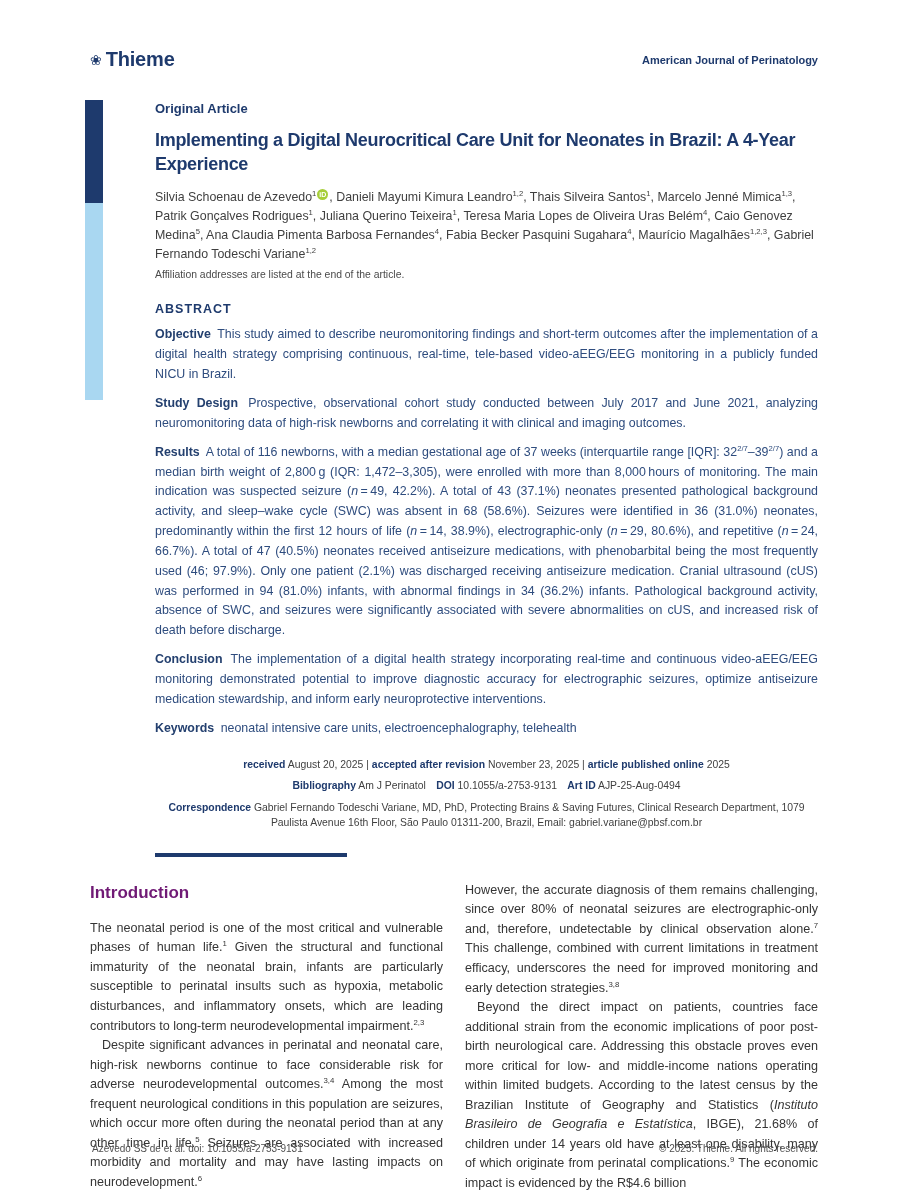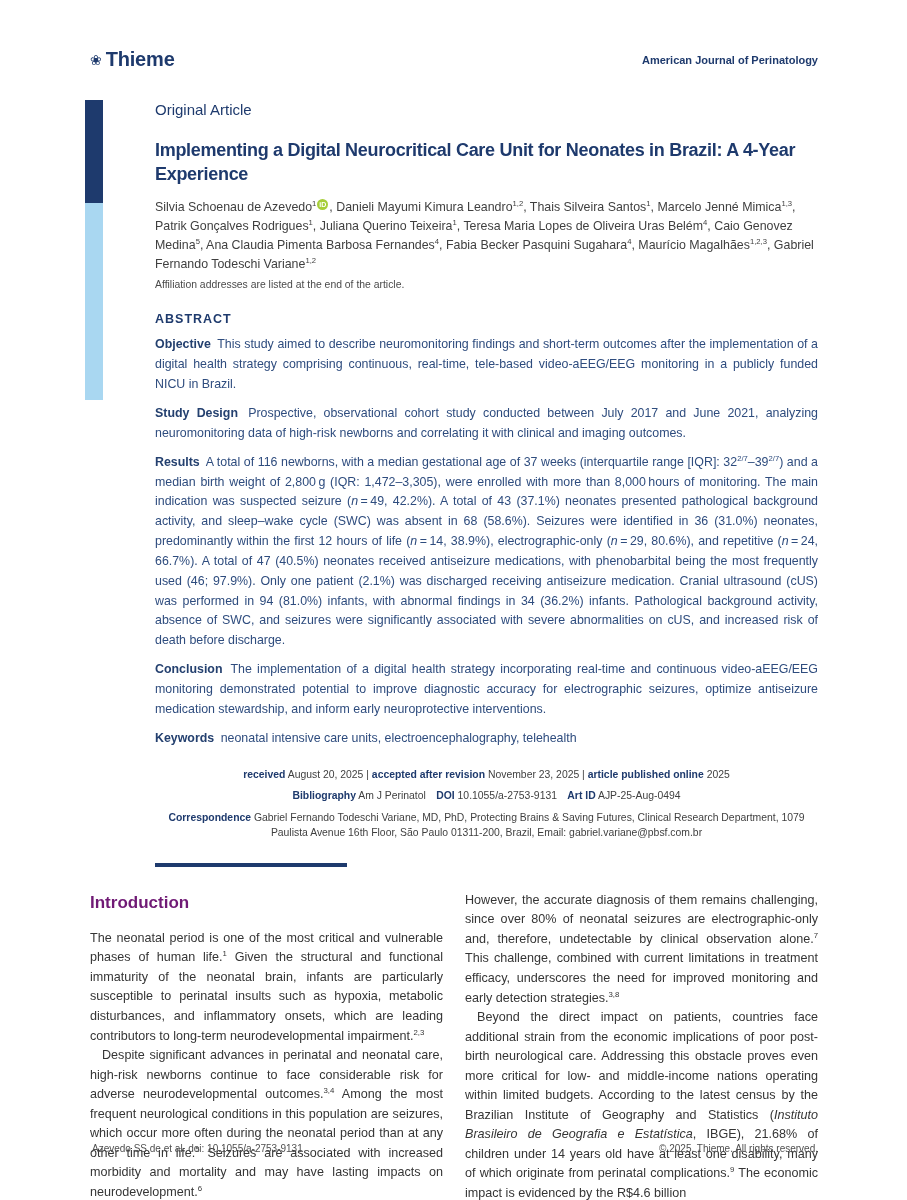--- a/index.html
+++ b/index.html
@@ -15,22 +15,22 @@
   .logo { display:flex; align-items:center; gap:4px; color:#1e3a6d; }
   .logo-mark { font-size:14px; line-height:1; color:#1e3a6d; }
   .logo-text { font-size:20px; font-weight:bold; letter-spacing:-0.2px; }
   .journal { font-size:11px; font-weight:bold; color:#1e3a6d; }
   
   .bar { position:absolute; left:85px; width:18px; }
   .bar-dark  { top:100px; height:103px; background:#1e3a6d; }
   .bar-light { top:203px; height:197px; background:#a9d7f1; }
   
   .front { margin:30px 89px 0 155px; width:663px; }
-  .eyebrow { font-size:15px; font-weight:normal; color:#1e3a6d; }
-  .title { margin-top:20px; font-size:18px; font-weight:bold; color:#1e3a6d;
+  .eyebrow { font-size:13px; font-weight:bold; color:#1e3a6d; }
+  .title { margin-top:12px; font-size:18px; font-weight:bold; color:#1e3a6d;
            line-height:1.35; letter-spacing:-0.3px; }
   .authors { margin-top:11px; font-size:12.4px; line-height:1.55; color:#3f3f3f; }
   sup { font-size:0.62em; line-height:0; }
   .orcid { display:inline-block; width:11px; height:11px; border-radius:50%;
            background:#a6ce39; color:#fff; font-size:7px; font-weight:bold;
            text-align:center; line-height:11px; position:relative; top:-4px;
            margin:0 1px; cursor:pointer; }
   .affil { margin-top:5px; font-size:10.4px; color:#4a4a4a; }
   .abs-head { margin-top:22px; font-size:12.5px; font-weight:bold;
               letter-spacing:1px; color:#1e3a6d; }

